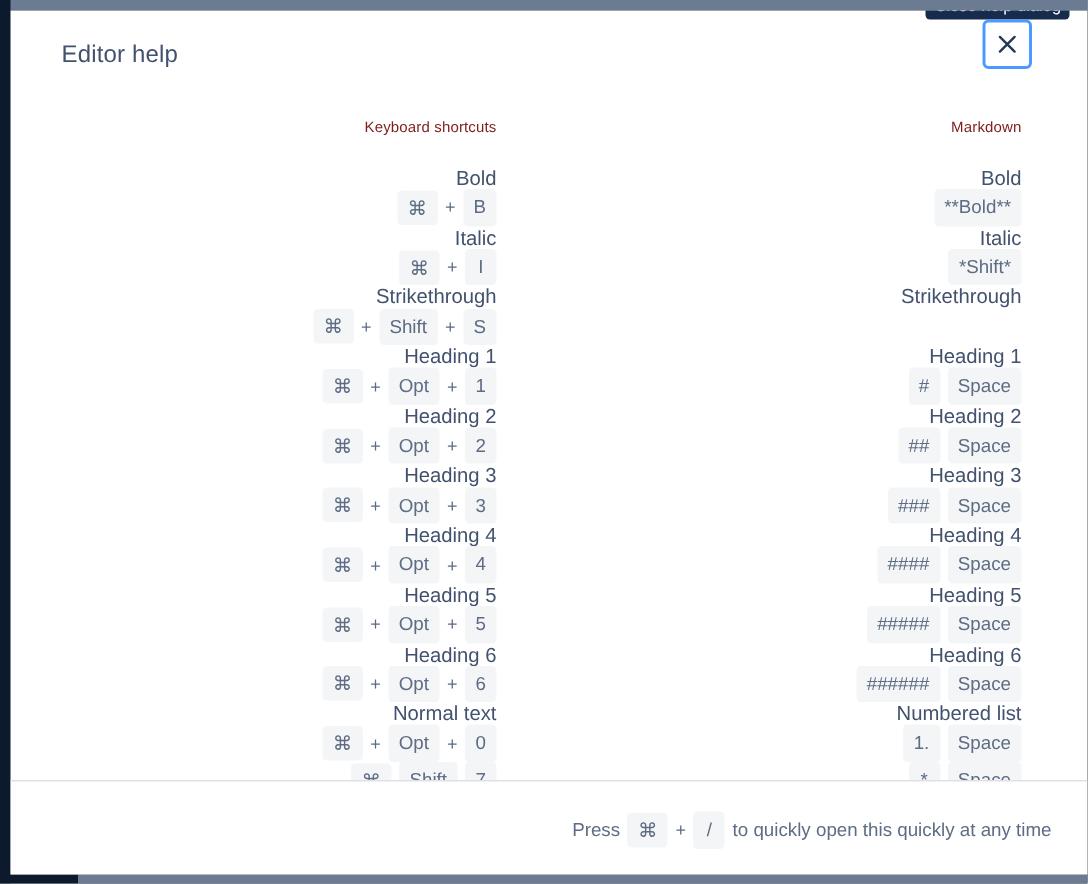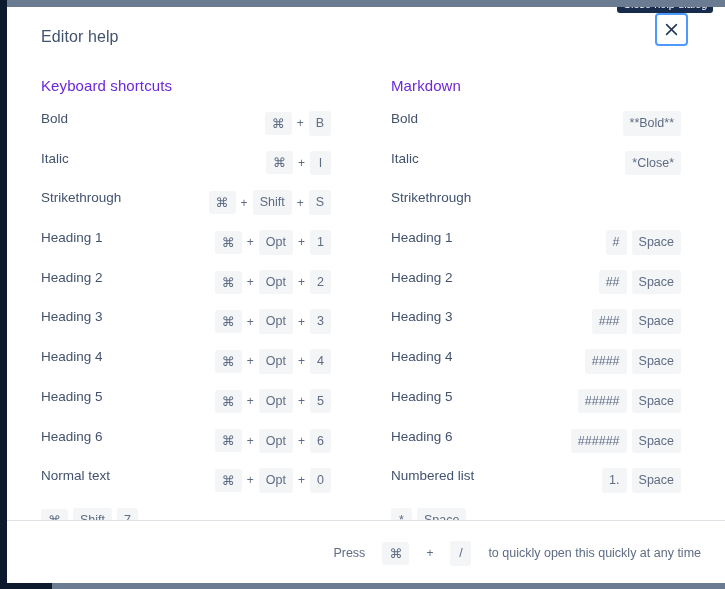--- a/index.html
+++ b/index.html
@@ -120,34 +120,36 @@
   }
 
   .column {
     position: absolute;
     top: 0;
   }
   .column.left  { left: 34px;  width: 290px; }
   .column.right { left: 384px; width: 290px; }
 
   .column-heading {
-    font-size: 15px;
+    font-size: 10px;
     font-weight: 500;
-    color: #6d28d9;
+    color: #7f1d1d;
     height: 36px;
     line-height: 22px;
     letter-spacing: .1px;
+    text-align: right;
   }
 
   .row {
     position: relative;
     height: 39.7px;
     display: flex;
-    align-items: flex-start;
+    align-items: flex-end;
     justify-content: space-between;
+    flex-direction: column;
   }
 
   .row-label {
     font-size: 13.5px;
     color: #42526e;
     white-space: nowrap;
   }
 
   .row-keys {
     display: flex;
@@ -186,21 +188,21 @@
     height: 63px;
     background: #ffffff;
     border-top: 1px solid #dfe1e6;
   }
   .footer-inner {
     position: absolute;
     right: 24px;
     top: 20px;
     display: flex;
     align-items: center;
-    gap: 17px;
+    gap: 5px;
     font-size: 12.5px;
     color: #5e6c84;
     white-space: nowrap;
   }
   .footer-text { line-height: 1; }
 </style>
 </head>
 <body>
 
 <div id="backdrop-top-strip"></div>
@@ -336,21 +338,21 @@
           <div class="column-heading">Markdown</div>
           <div class="row">
             <div class="row-label">Bold</div>
             <div class="row-keys">
               <span class="key-chip">**Bold**</span>
             </div>
           </div>
           <div class="row">
             <div class="row-label">Italic</div>
             <div class="row-keys">
-              <span class="key-chip">*Close*</span>
+              <span class="key-chip">*Shift*</span>
             </div>
           </div>
           <div class="row">
             <div class="row-label">Strikethrough</div>
           </div>
           <div class="row">
             <div class="row-label">Heading 1</div>
             <div class="row-keys">
               <span class="key-chip">#</span>
               <span class="key-chip">Space</span>

